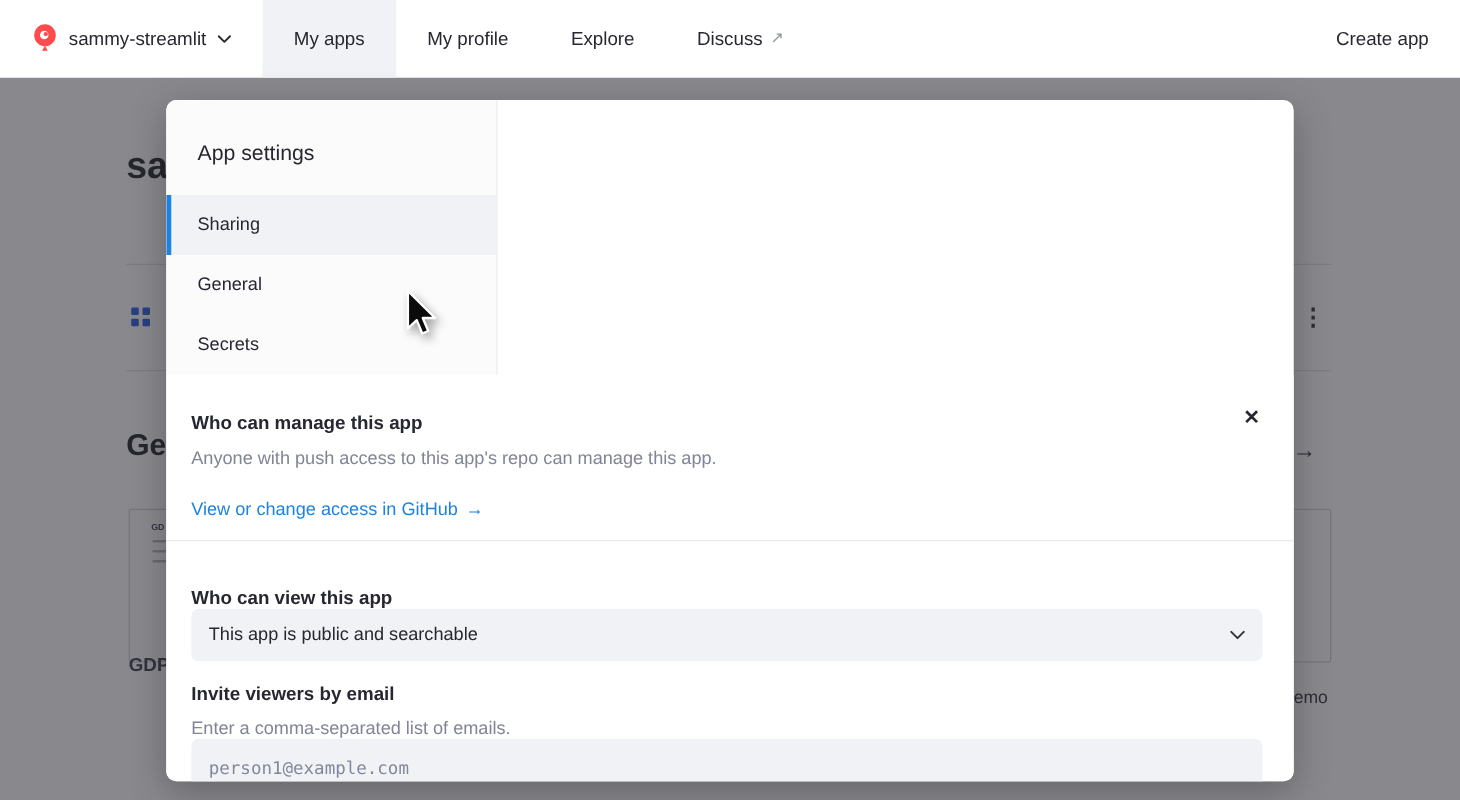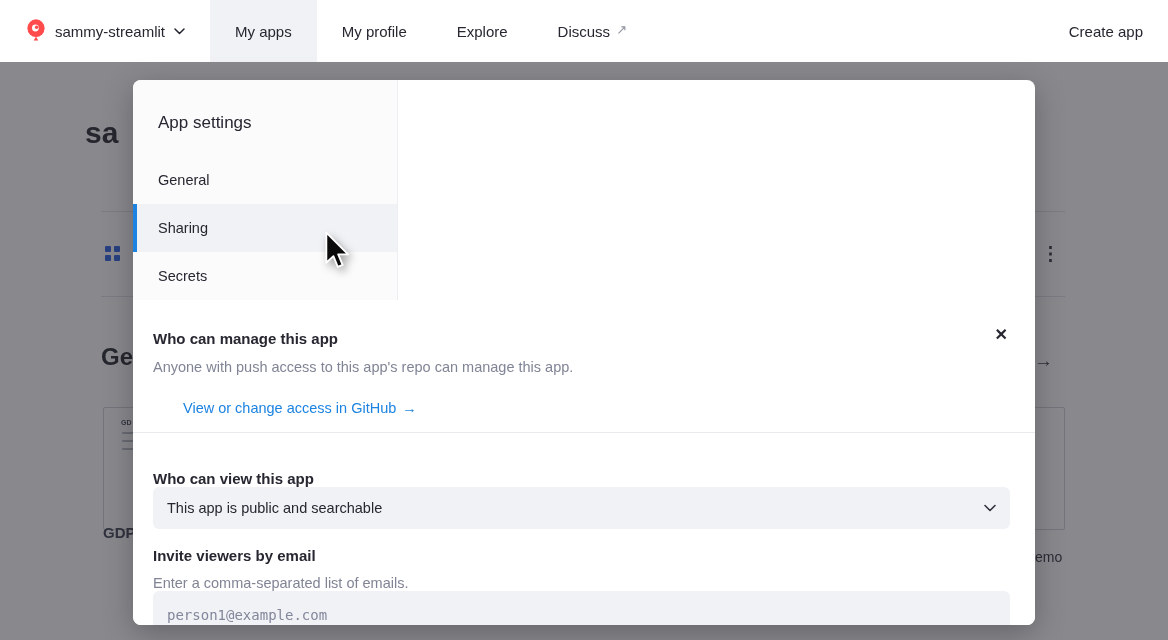--- a/index.html
+++ b/index.html
@@ -4,21 +4,21 @@
 <style>
   * { margin:0; padding:0; box-sizing:border-box; }
   html,body { width:1168px; height:640px; }
   body {
     font-family:"Liberation Sans", sans-serif;
     position:relative; overflow:hidden; background:#ffffff; color:#262730;
   }
 
   
   .page { position:absolute; inset:0; z-index:1; background:#fff; }
-  .bg-heading { position:absolute; left:85px; top:116px; font-size:30px; font-weight:700; color:#262730; }
+  .bg-heading { position:absolute; left:101px; top:116px; font-size:30px; font-weight:700; color:#262730; }
   .bg-divider-1 { position:absolute; left:101px; top:211px; width:964px; height:1px; background:#e2e3e8; }
   .bg-grid-icon { position:absolute; left:105px; top:246px; width:15px; height:15px;
     display:grid; grid-template-columns:6px 6px; grid-template-rows:6px 6px; gap:3px; }
   .bg-grid-icon span { background:#2b5fe3; border-radius:1px; }
   .bg-dots { position:absolute; left:1041px; top:242px; font-size:19px; font-weight:700; color:#31333f; }
   .bg-divider-2 { position:absolute; left:101px; top:296px; width:964px; height:1px; background:#e2e3e8; }
   .bg-get { position:absolute; left:101px; top:343px; font-size:24px; font-weight:700; color:#262730; }
   .bg-arrow { position:absolute; left:1034px; top:350px; font-size:19px; color:#31333f; }
   .bg-card { position:absolute; left:103px; top:407px; width:962px; height:123px; background:#fff; border:1px solid #d2d4da; border-radius:2px; }
   .bg-card-title { position:absolute; left:17px; top:11px; font-size:7px; font-weight:700; color:#44475b; }
@@ -51,21 +51,21 @@
   .side-item { height:48px; display:flex; align-items:center; padding-left:21px; font-size:14.5px;
     color:#262730; cursor:pointer; border-left:4px solid transparent; }
   .side-item.active { background:#f0f2f6; border-left-color:#1c83e1; }
 
   .content { flex:1; display:flex; flex-direction:column; background:#fff; }
   .sec-manage { height:133px; border-bottom:1px solid #e8eaed; padding:30px 25px 0 20px; position:relative; }
   .sec-manage h3, .sec-view h3 { font-size:15px; font-weight:700; color:#262730; }
   .muted { font-size:14.5px; color:#808495; margin-top:12px; }
   .close { position:absolute; top:27px; right:27px; background:none; border:none; font-size:16px;
     font-weight:700; color:#262730; cursor:pointer; line-height:1; }
-  .link { display:inline-block; margin-top:25px; font-size:14.5px; color:#1c83e1; text-decoration:none; cursor:pointer;margin-left:30px; }
+  .link { display:inline-block; margin-top:25px; font-size:14.5px; color:#1c83e1; text-decoration:none; cursor:pointer; }
   .link-arrow { margin-left:6px; }
 
   .sec-view { height:348px; border-bottom:1px solid #e8eaed; padding:37px 25px 0 20px; }
   .select { height:42px; background:#f0f2f6; border-radius:6px; display:flex;
     align-items:center; padding:0 14px; font-size:14.5px; color:#262730; cursor:pointer; }
   .sel-chev { margin-left:auto; display:block; }
   .invite-title { margin-top:18px; }
   .sec-view .muted { margin-top:11px; }
   .emails { width:100%; height:96px; background:#f0f2f6; border:none; border-radius:6px;
     padding:12px 14px; font-family:"DejaVu Sans Mono","Liberation Mono",monospace; font-size:14px;
@@ -130,22 +130,22 @@
         <span class="ext">↗</span>
       </a>
   </nav>
   <a class="create-app">Create app</a>
 </header>
 
 <div class="modal">
   <aside class="sidebar">
     <h2>App settings</h2>
     <nav>
+      <div class="side-item active">Sharing</div>
       <div class="side-item">General</div>
-      <div class="side-item active">Sharing</div>
       <div class="side-item">Secrets</div>
     </nav>
   </aside>
 
   <section class="content">
     <div class="sec-manage">
       <h3>Who can manage this app</h3>
       <button class="close">✕</button>
       <p class="muted">Anyone with push access to this app's repo can manage this app.</p>
       <a class="link"><span>View or change access in GitHub</span><span class="link-arrow">→</span></a>

